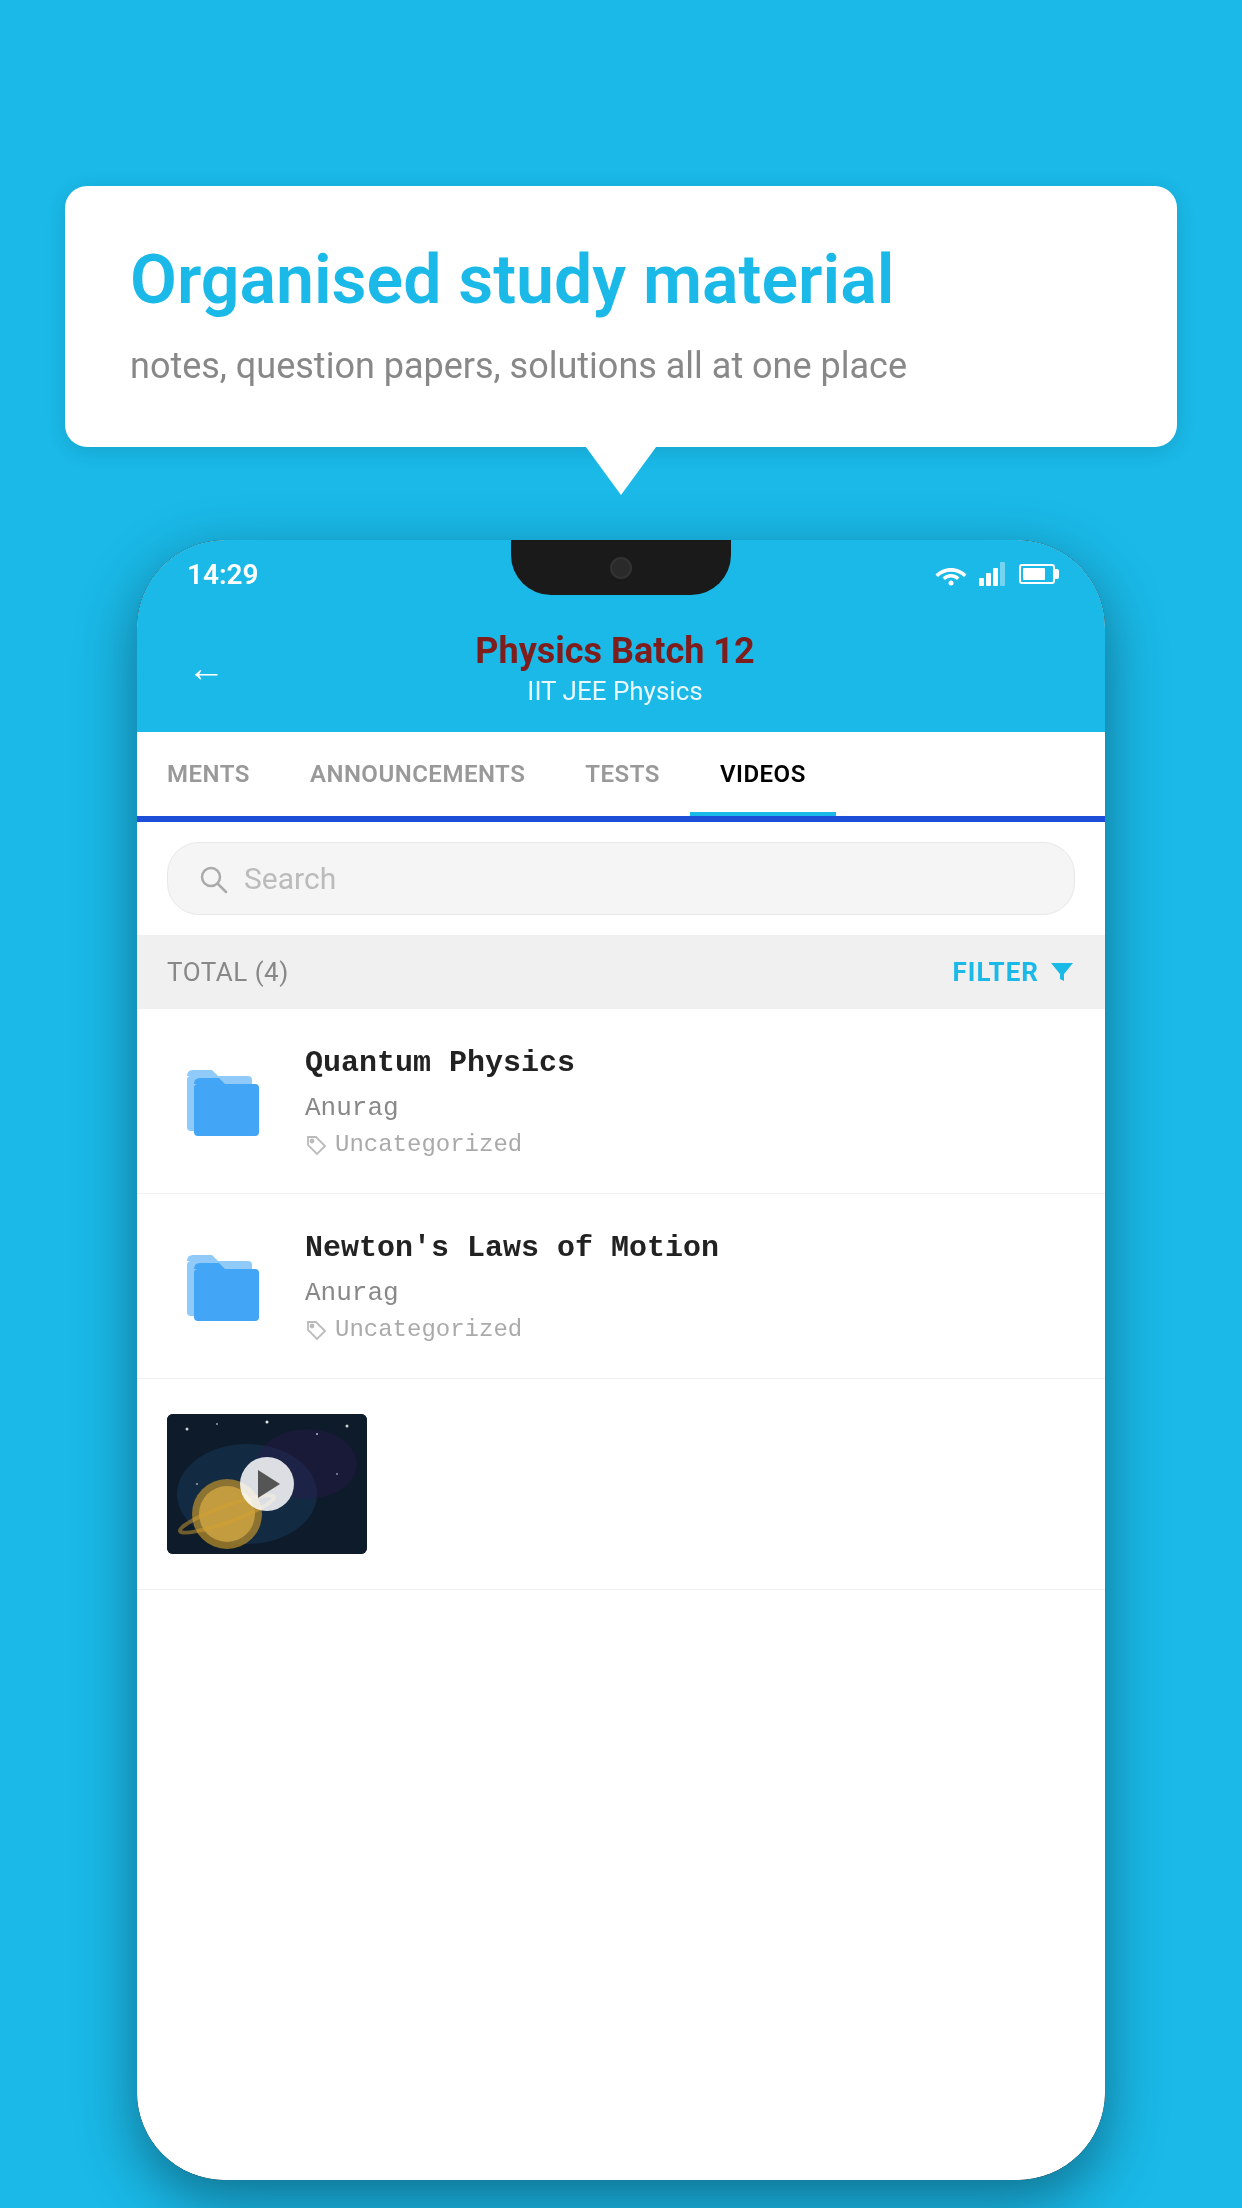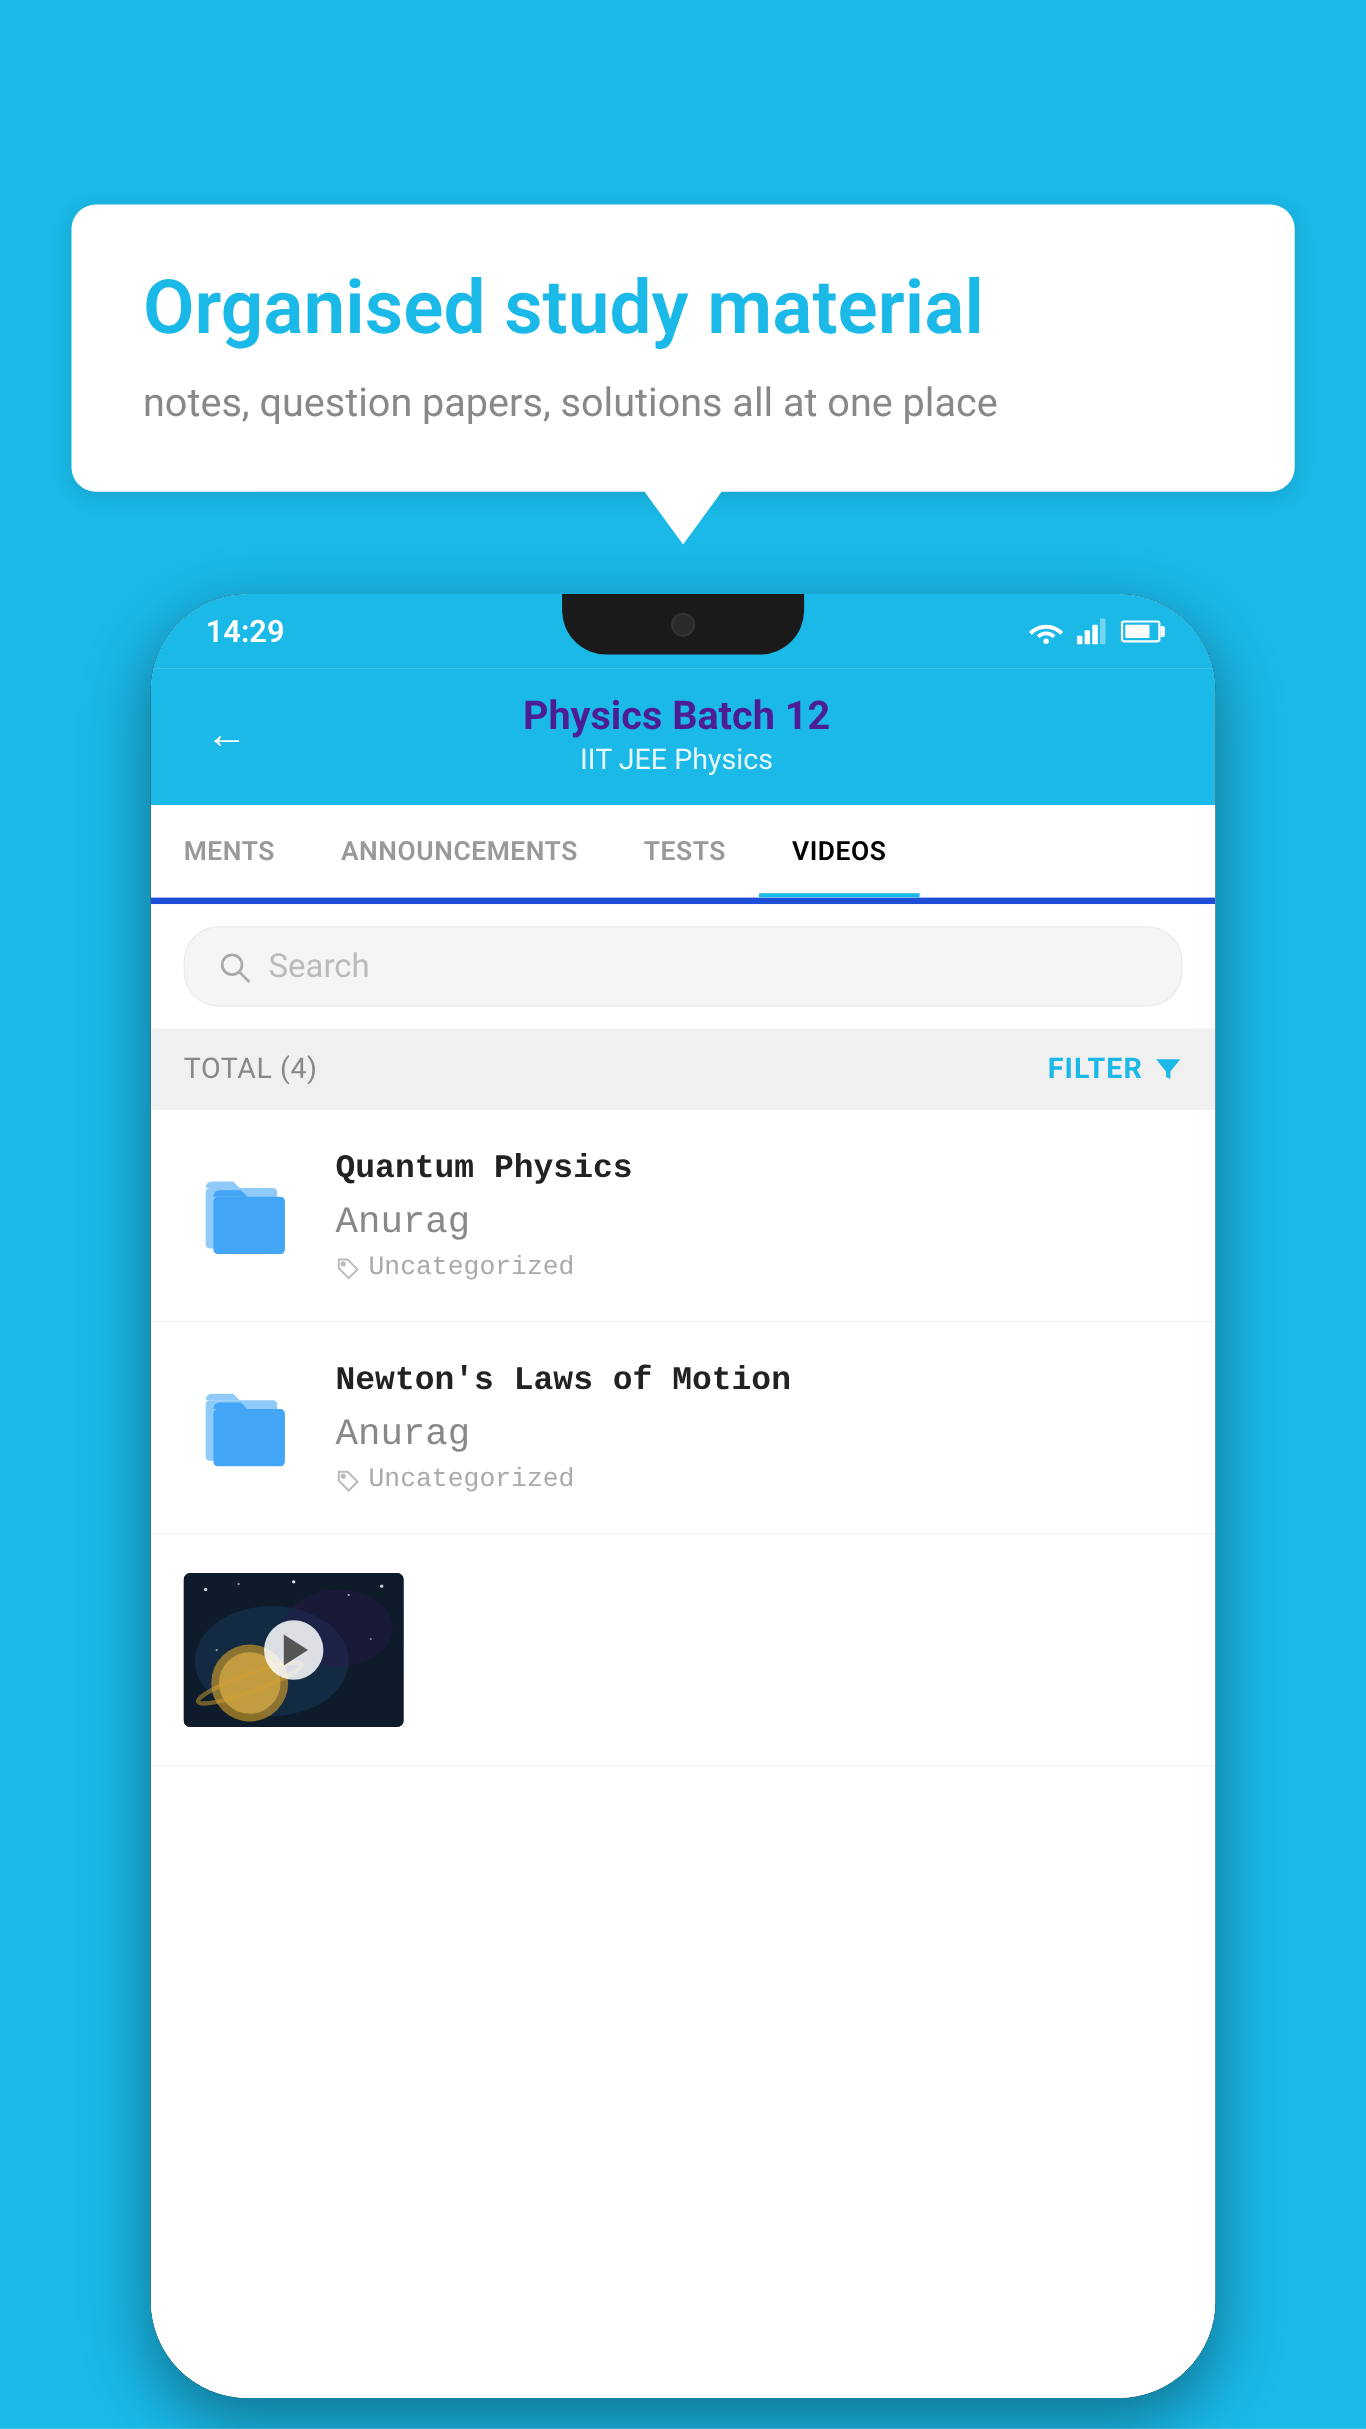--- a/index.html
+++ b/index.html
@@ -170,21 +170,21 @@
       font-weight: 300;
       cursor: pointer;
     }
 
     .header-title-group {
       flex: 1;
       text-align: center;
     }
 
     .header-title {
-      color: #4c1d95;
+      color: #7f1d1d;
       font-size: 36px;
       font-weight: 700;
     }
 
     .header-subtitle {
       color: rgba(255,255,255,0.9);
       font-size: 26px;
       margin-top: 4px;
     }
 
@@ -303,21 +303,21 @@
     .video-title {
       color: #222;
       font-size: 30px;
       font-weight: 600;
       line-height: 1.3;
       margin-bottom: 10px;
     }
 
     .video-author {
       color: #888;
-      font-size: 34px;
+      font-size: 26px;
       margin-bottom: 8px;
     }
 
     .video-tag {
       display: flex;
       align-items: center;
       gap: 8px;
       color: #aaa;
       font-size: 24px;
     }

